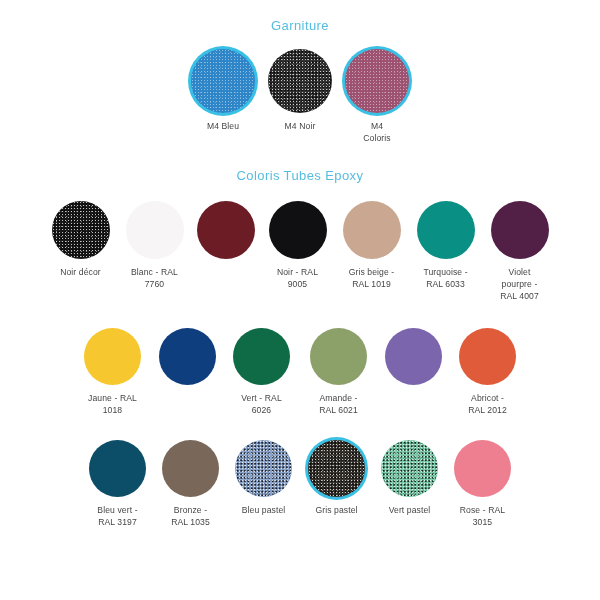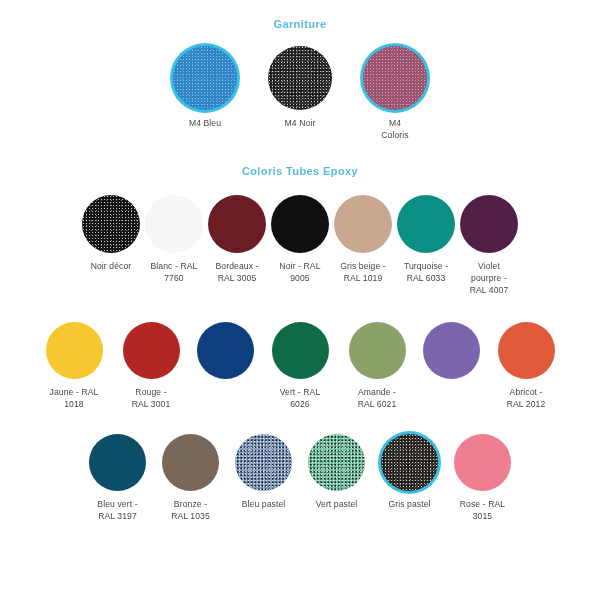--- a/index.html
+++ b/index.html
@@ -7,23 +7,23 @@
     width:600px;height:600px;
     background:#ffffff;
     font-family:"Liberation Sans", sans-serif;
     overflow:hidden;
     position:relative;
   }
   .page{width:600px;height:600px;position:relative;}
 
   .section-title{
     text-align:center;
-    font-size:11px;
+    font-size:13px;
     letter-spacing:.4px;
-    font-weight:700;
+    font-weight:400;
     color:#56bde0;
   }
 
   .row{
     display:flex;
     justify-content:center;
     align-items:flex-start;
   }
 
   .swatch{
@@ -80,26 +80,26 @@
     text-align:center;
     font-size:8.6px;
     line-height:12px;
     color:#464646;
     letter-spacing:.1px;
     white-space:pre-line;
   }
 
   
   #sec-garniture{padding-top:18px;}
-  #sec-garniture .row{gap:29px;margin-top:16px;}
+  #sec-garniture .row{gap:11px;margin-top:16px;}
   #sec-garniture .disc{width:64px;height:64px;}
   #sec-garniture .label{width:66px;}
 
   #sec-epoxy{padding-top:24px;}
-  #sec-epoxy .row{margin-top:18px;}
+  #sec-epoxy .row{gap:11px;margin-top:18px;}
   #sec-epoxy .disc{width:58px;height:58px;}
   #sec-epoxy .label{width:63px;}
 
   #row-ral{margin-top:26px;gap:15px;}
   #row-ral .disc{width:57px;height:57px;}
   #row-ral .label{width:62px;}
 
   #row-pastel{margin-top:24px;gap:9px;}
   #row-pastel .disc{width:57px;height:57px;}
   #row-pastel .label{width:64px;}
@@ -147,22 +147,20 @@
           <div class="disc-wrap">
             <div class="disc" style="background: rgb(247, 245, 246);"></div>
           </div>
           <div class="label">Blanc - RAL
 7760</div>
         </div>
         <div class="swatch">
           <div class="disc-wrap">
             <div class="disc" style="background: rgb(107, 28, 36);"></div>
           </div>
-          <div class="label">Bordeaux -
-RAL 3005</div>
         </div>
         <div class="swatch">
           <div class="disc-wrap">
             <div class="disc" style="background: rgb(16, 15, 17);"></div>
           </div>
           <div class="label">Noir - RAL
 9005</div>
         </div>
         <div class="swatch">
           <div class="disc-wrap">
@@ -192,27 +190,20 @@
   <div class="row" id="row-ral">
       <div class="swatch">
         <div class="disc-wrap">
           <div class="disc" style="background: rgb(246, 199, 46);"></div>
         </div>
         <div class="label">Jaune - RAL
 1018</div>
       </div>
       <div class="swatch">
         <div class="disc-wrap">
-          <div class="disc" style="background: rgb(178, 39, 36);"></div>
-        </div>
-        <div class="label">Rouge -
-RAL 3001</div>
-      </div>
-      <div class="swatch">
-        <div class="disc-wrap">
           <div class="disc" style="background: rgb(14, 62, 126);"></div>
         </div>
       </div>
       <div class="swatch">
         <div class="disc-wrap">
           <div class="disc" style="background: rgb(14, 107, 70);"></div>
         </div>
         <div class="label">Vert - RAL
 6026</div>
       </div>
@@ -253,29 +244,29 @@
 RAL 1035</div>
       </div>
       <div class="swatch">
         <div class="disc-wrap">
           <div class="disc tex tex-strong" style="background: rgb(143, 168, 208);"></div>
         </div>
         <div class="label">Bleu pastel</div>
       </div>
       <div class="swatch">
         <div class="disc-wrap">
+          <div class="disc ring tex tex-strong" style="background: rgb(58, 54, 48);"></div>
+        </div>
+        <div class="label">Gris pastel</div>
+      </div>
+      <div class="swatch">
+        <div class="disc-wrap">
           <div class="disc tex tex-strong" style="background: rgb(127, 208, 174);"></div>
         </div>
         <div class="label">Vert pastel</div>
-      </div>
-      <div class="swatch">
-        <div class="disc-wrap">
-          <div class="disc ring tex tex-strong" style="background: rgb(58, 54, 48);"></div>
-        </div>
-        <div class="label">Gris pastel</div>
       </div>
       <div class="swatch">
         <div class="disc-wrap">
           <div class="disc" style="background: rgb(238, 127, 144);"></div>
         </div>
         <div class="label">Rose - RAL
 3015</div>
       </div>
     </div>
 

